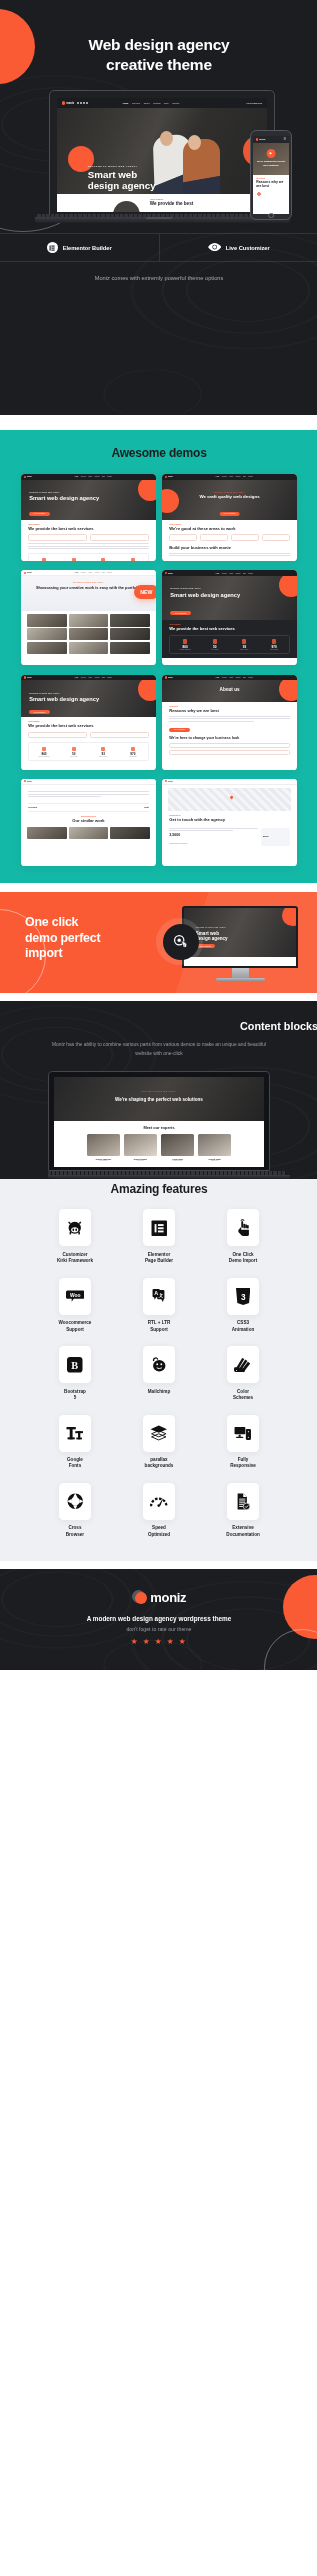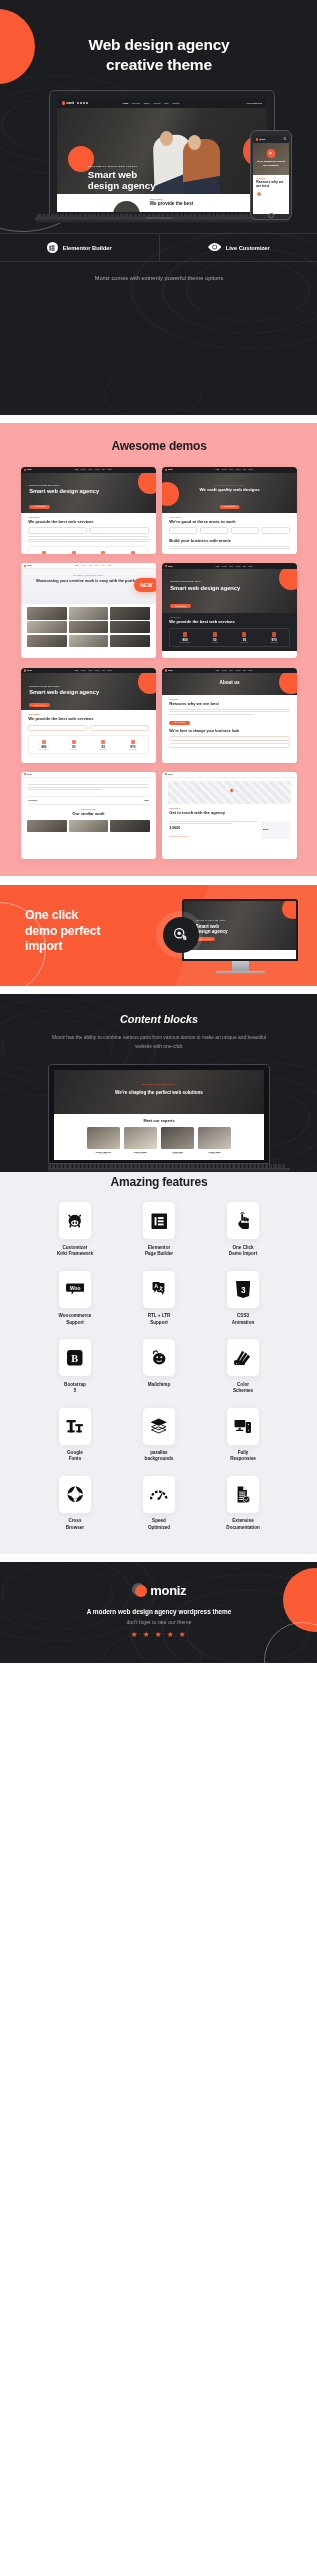--- a/index.html
+++ b/index.html
@@ -212,21 +212,21 @@
   }
   .eye-svg { display:block; }
 
   .tagline {
     position: relative;
     text-align: center; font-size: 5.7px; color: #a9abb2;
     padding: 12.4px 0 14.4px;
   }
 
   
-  .sec-demos { background: #fca5a5; padding: 15.5px 0 17.5px; position: relative; }
+  .sec-demos { background: #14b8a6; padding: 15.5px 0 17.5px; position: relative; margin-top: 7px; }
   .sec-title { text-align: center; font-size: 12px; font-weight: bold; color: #1c1d21; letter-spacing: -0.2px; }
   .demo-grid {
     display: grid; grid-template-columns: 1fr 1fr; gap: 9.3px 6.2px;
     padding: 14.4px 21px 0 21px;
   }
   .demo-card {
     background: #fff; border-radius: 3.6px; overflow: hidden; height: 87px;
     box-shadow: 0 2.1px 8.2px rgba(26,29,41,.07);
     position: relative;
   }
@@ -311,21 +311,21 @@
     border-radius:50%; background:#1c1d21; z-index:5;
     display:flex; align-items:center; justify-content:center;
   }
   .oc-click-halo{
     position:absolute; left:156px; top:26px; width:47px;height:47px;border-radius:50%;
     background:rgba(255,255,255,.12); z-index:4;
   }
 
   
   .sec-blocks { position:relative; background:#1c1d21; padding:19.6px 0 0; overflow:hidden; }
-  .sb-title{ position:relative; text-align:center; font-size:10.8px; font-weight:bold; color:#fff;font-style:italic; }
+  .sb-title{ position:relative; text-align:right; font-size:10.8px; font-weight:bold; color:#fff; }
   .sb-sub{ position:relative; text-align:center; font-size:4.9px; color:#9b9da4; line-height:1.85;
     padding:7.2px 47px 0; }
   .sb-laptop{ position:relative; margin:13.4px auto 0; width:222px; }
   .sb-lid{ background:#121316; border:0.5px solid #45474d; border-radius:4.6px 4.6px 1px 1px; padding:4.6px 4.6px 3.6px; }
   .sb-scr{ background:#fff; overflow:hidden; }
   .sb-hero{ height:44px; position:relative; overflow:hidden;
     background:linear-gradient(rgba(20,21,25,.55),rgba(20,21,25,.55)),
                linear-gradient(120deg,#3b3a38,#7e756a 50%,#35332f); }
   .sb-hero-t{ position:absolute;left:0;right:0;top:20.6px;text-align:center;color:#fff;
     font-size:4.6px;font-weight:bold;line-height:1.3; }

